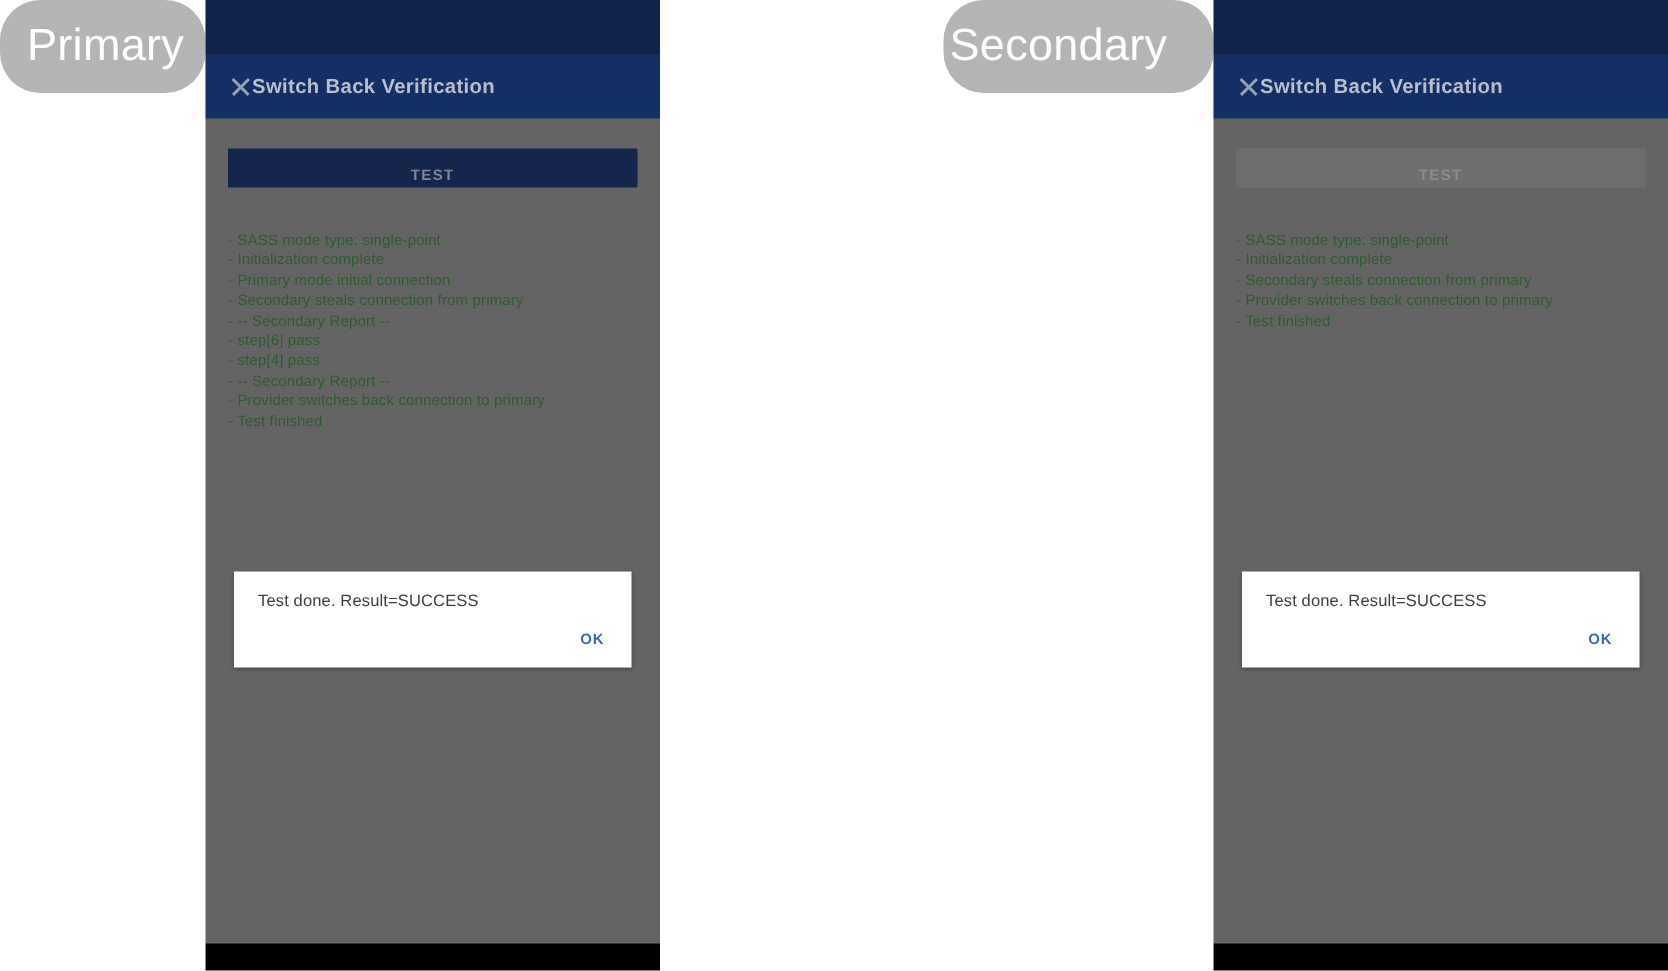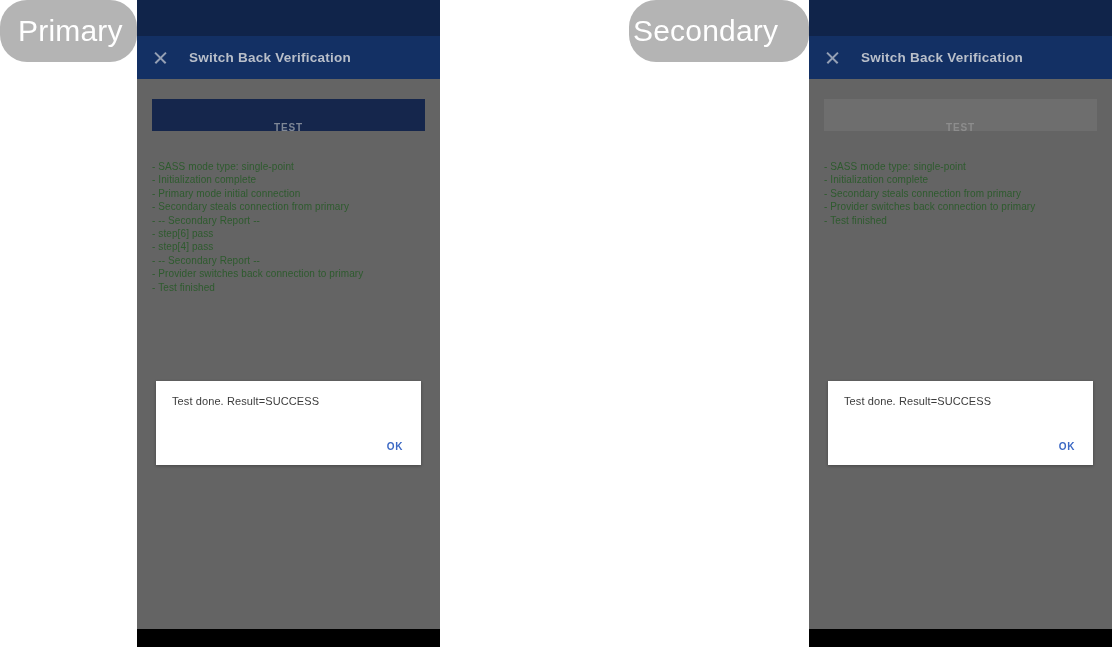--- a/index.html
+++ b/index.html
@@ -76,21 +76,20 @@
     left: 0;
     top: 7px;
     width: 15px;
     height: 1.6px;
     background: #c8ccd4;
   }
   .close-icon::before { transform: rotate(45deg); }
   .close-icon::after  { transform: rotate(-45deg); }
 
   .app-bar-title {
-    margin-left: 21px;
     color: #b9bfca;
     font-size: 13.5px;
     font-weight: bold;
     letter-spacing: 0.25px;
   }
 
   
   .content {
     position: relative;
     padding: 20px 15px 0 15px;
@@ -102,21 +101,21 @@
     width: 100%;
     height: 26px;
     line-height: 26px;
     text-align: center;
     border: none;
     font-family: "Liberation Sans", sans-serif;
     font-size: 10px;
     font-weight: bold;
     letter-spacing: 0.9px;
     box-sizing: border-box;
-    padding: 16px;
+    padding: 6px;
   }
   .test-button.enabled {
     background: #15264c;
     color: #7e8796;
   }
   .test-button.disabled {
     background: #6e6e6e;
     color: #8d8d8d;
   }
 
@@ -129,21 +128,21 @@
     white-space: nowrap;
   }
   .log-line { display: block; }
 
   
   .dialog {
     position: absolute;
     left: 19px;
     top: 302px;
     width: 265px;
-    height: 84px;
+    height: 64px;
     background: #ffffff;
     box-sizing: border-box;
     box-shadow: 0 1px 3px rgba(0,0,0,0.30);
   }
   .dialog-message {
     position: absolute;
     left: 16px;
     top: 14px;
     color: #3c3c3c;
     font-size: 11px;

